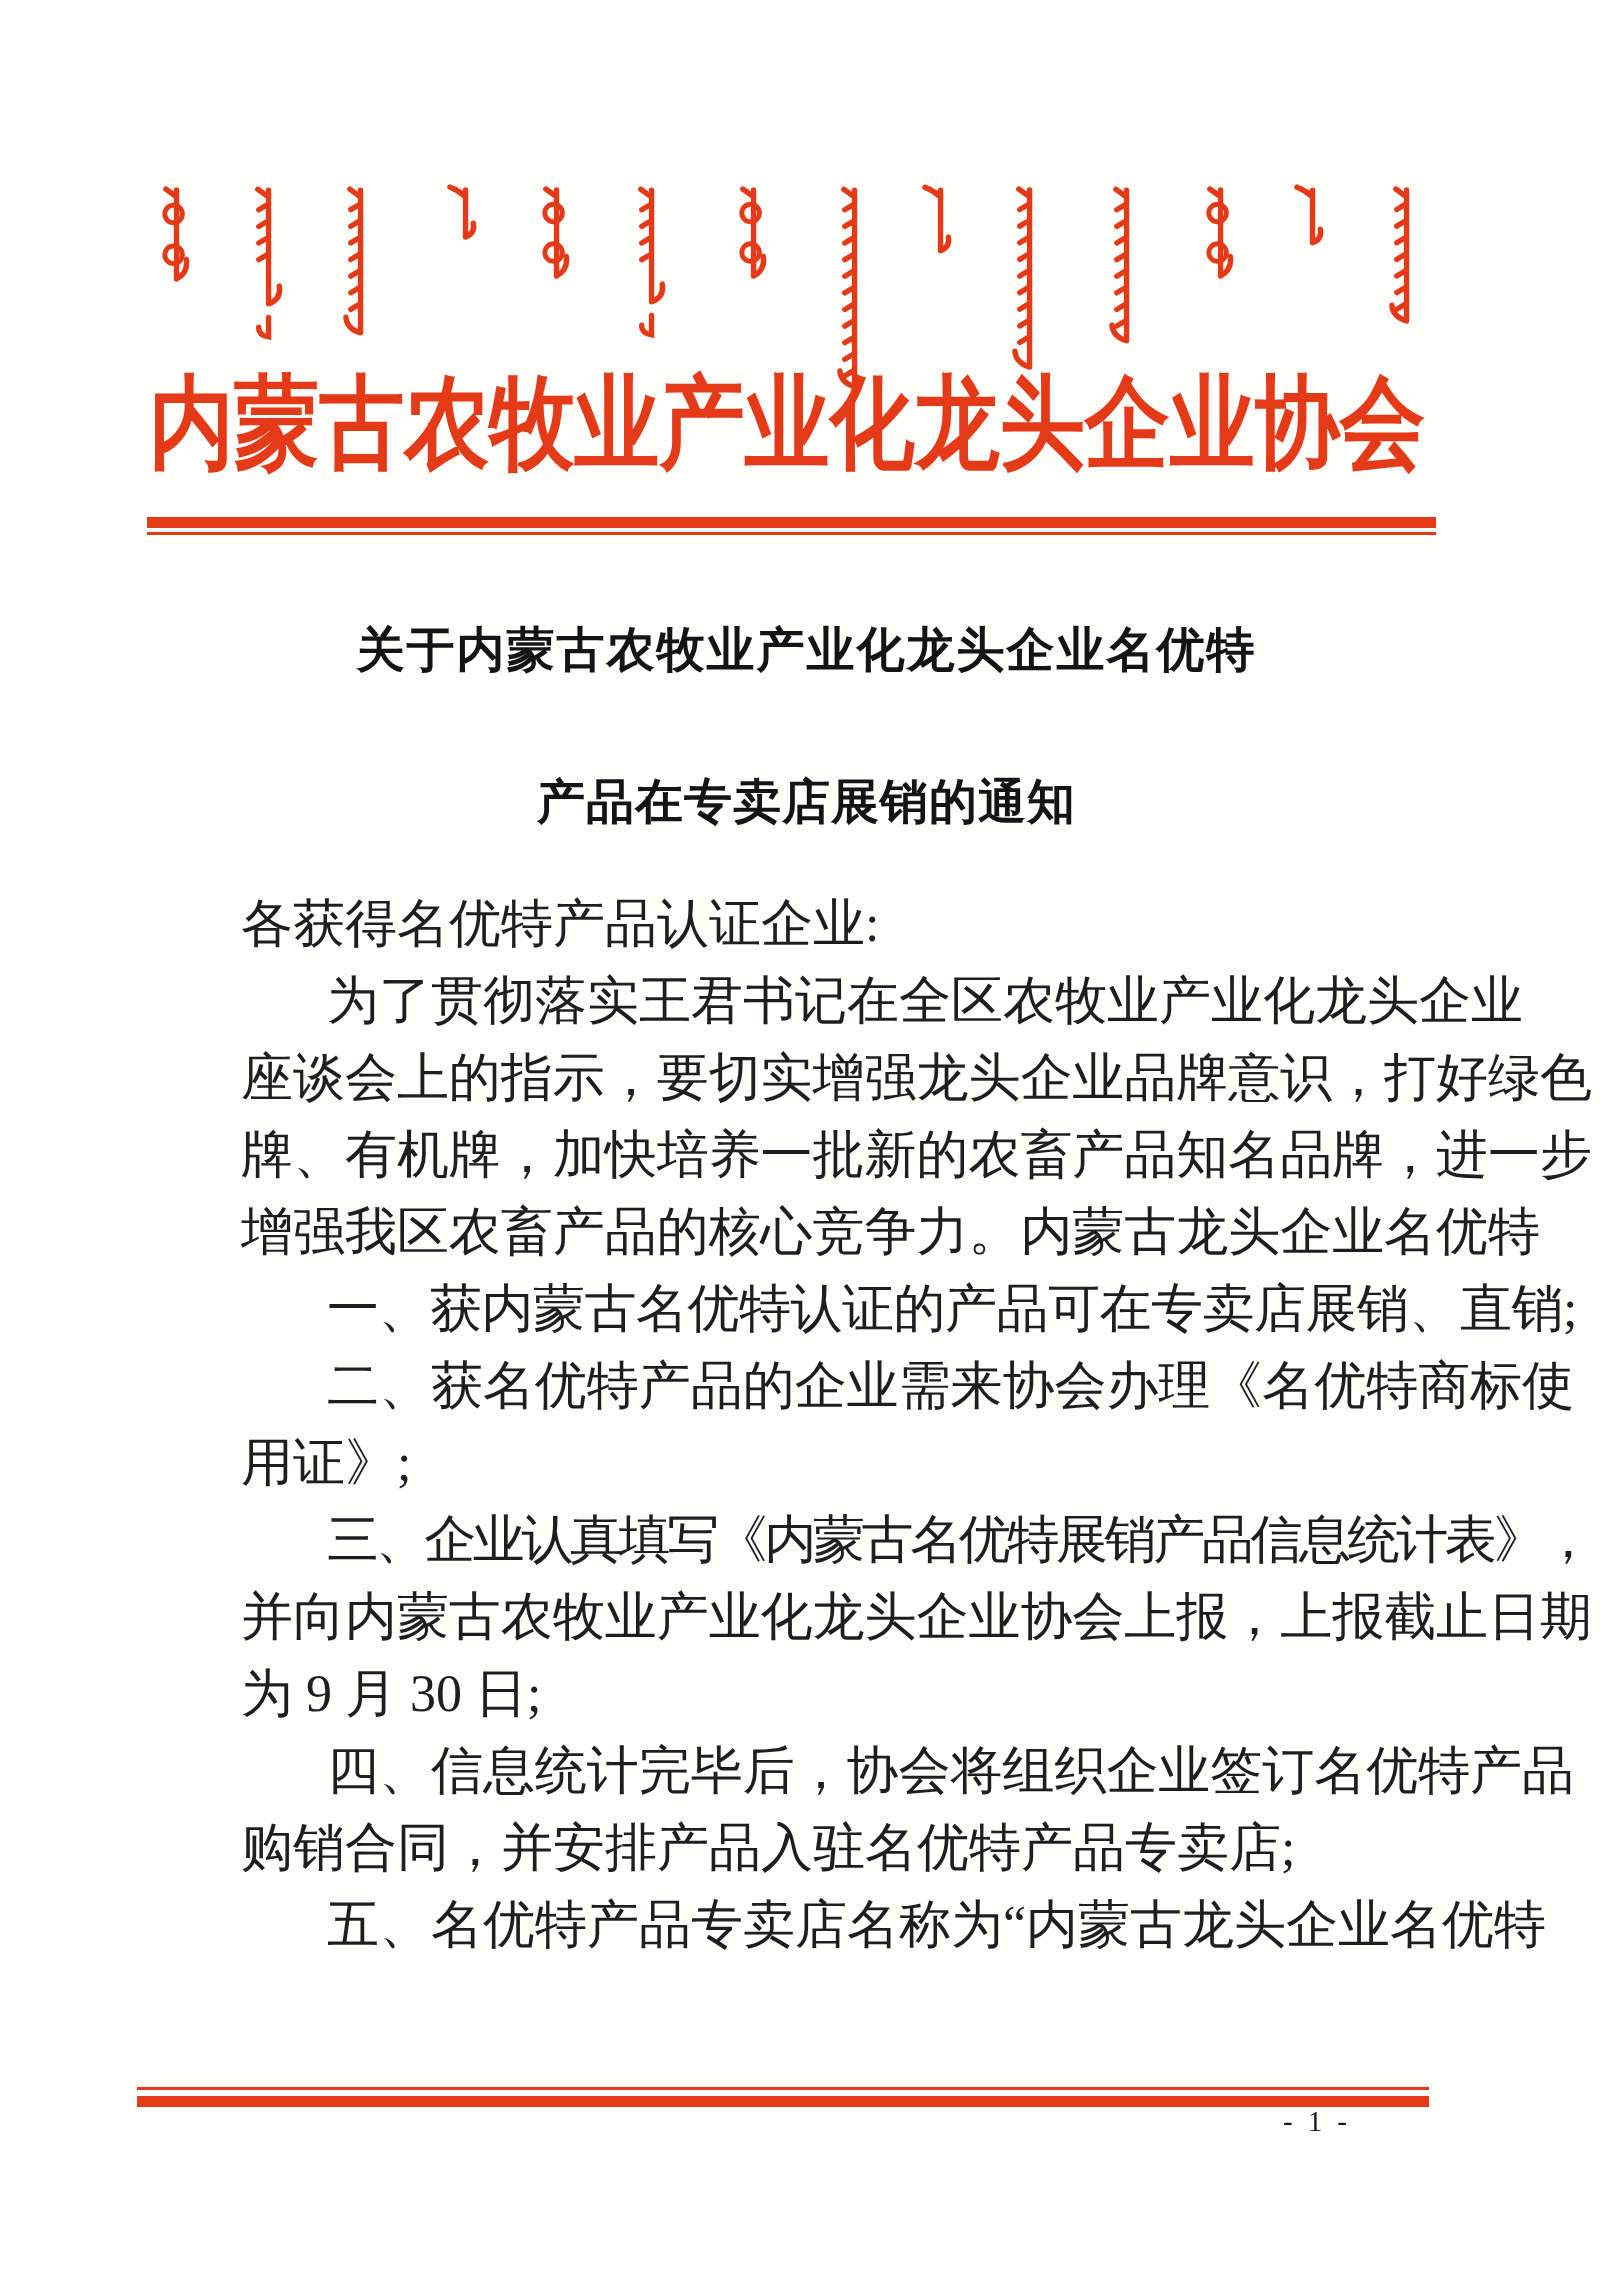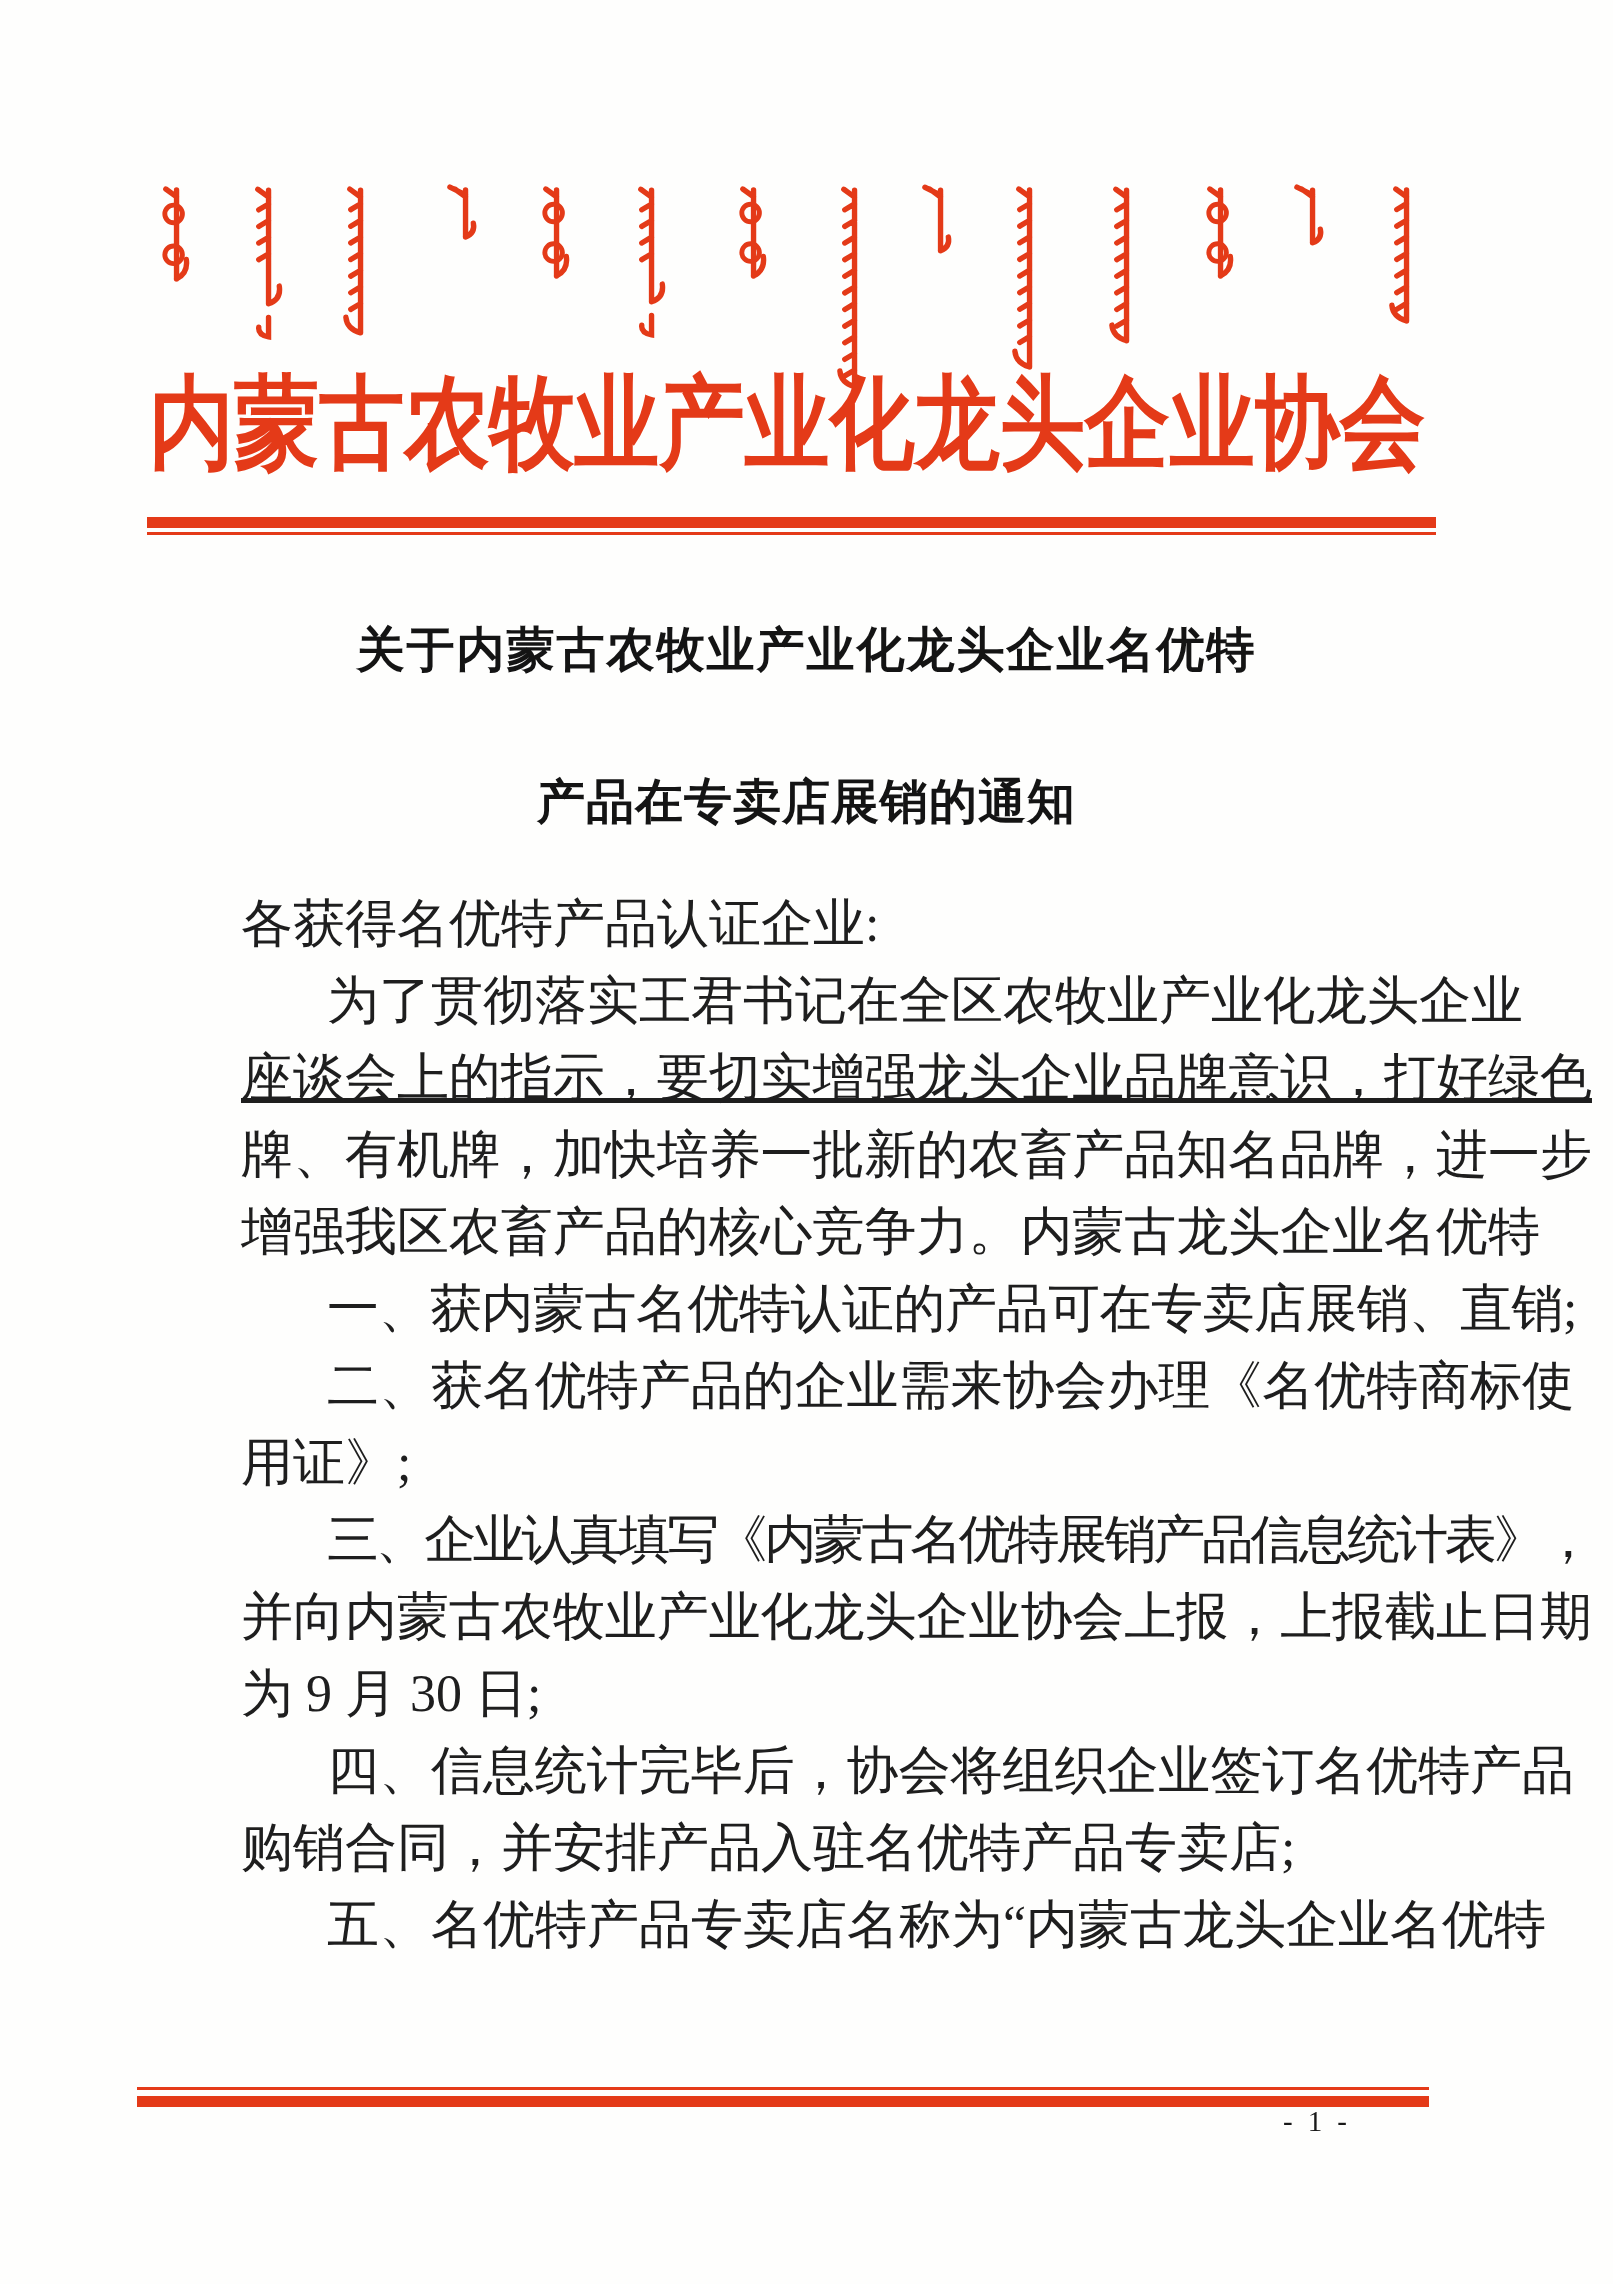--- a/index.html
+++ b/index.html
@@ -139,21 +139,21 @@
   <div class="rule thin" style="background: rgb(228, 58, 24);"></div>
 
   <div class="doc-title">
     <div class="t1">关于内蒙古农牧业产业化龙头企业名优特</div>
     <div class="t2">产品在专卖店展销的通知</div>
   </div>
 
   <div class="body-block" id="bodyBlock">
       <div class="body-line">各获得名优特产品认证企业:</div>
       <div class="body-line" style="padding-left: 86px; letter-spacing: 0px;">为了贯彻落实王君书记在全区农牧业产业化龙头企业</div>
-      <div class="body-line" style="letter-spacing: -0.04px; text-decoration: underline;">座谈会上的指示，要切实增强龙头企业品牌意识，打好绿色</div>
+      <div class="body-line" style="letter-spacing: -0.04px;">座谈会上的指示，要切实增强龙头企业品牌意识，打好绿色</div>
       <div class="body-line" style="letter-spacing: -0.04px;">牌、有机牌，加快培养一批新的农畜产品知名品牌，进一步</div>
       <div class="body-line" style="letter-spacing: -0.04px;">增强我区农畜产品的核心竞争力。内蒙古龙头企业名优特</div>
       <div class="body-line" style="padding-left: 86px; letter-spacing: -0.5px;">一、获内蒙古名优特认证的产品可在专卖店展销、直销;</div>
       <div class="body-line" style="padding-left: 86px; letter-spacing: -0.04px;">二、获名优特产品的企业需来协会办理《名优特商标使</div>
       <div class="body-line">用证》;</div>
       <div class="body-line" style="padding-left: 86px; letter-spacing: -3.4px;">三、企业认真填写《内蒙古名优特展销产品信息统计表》，</div>
       <div class="body-line" style="letter-spacing: -0.04px;">并向内蒙古农牧业产业化龙头企业协会上报，上报截止日期</div>
       <div class="body-line">为 9 月 30 日;</div>
       <div class="body-line" style="padding-left: 86px; letter-spacing: -0.04px;">四、信息统计完毕后，协会将组织企业签订名优特产品</div>
       <div class="body-line">购销合同，并安排产品入驻名优特产品专卖店;</div>

